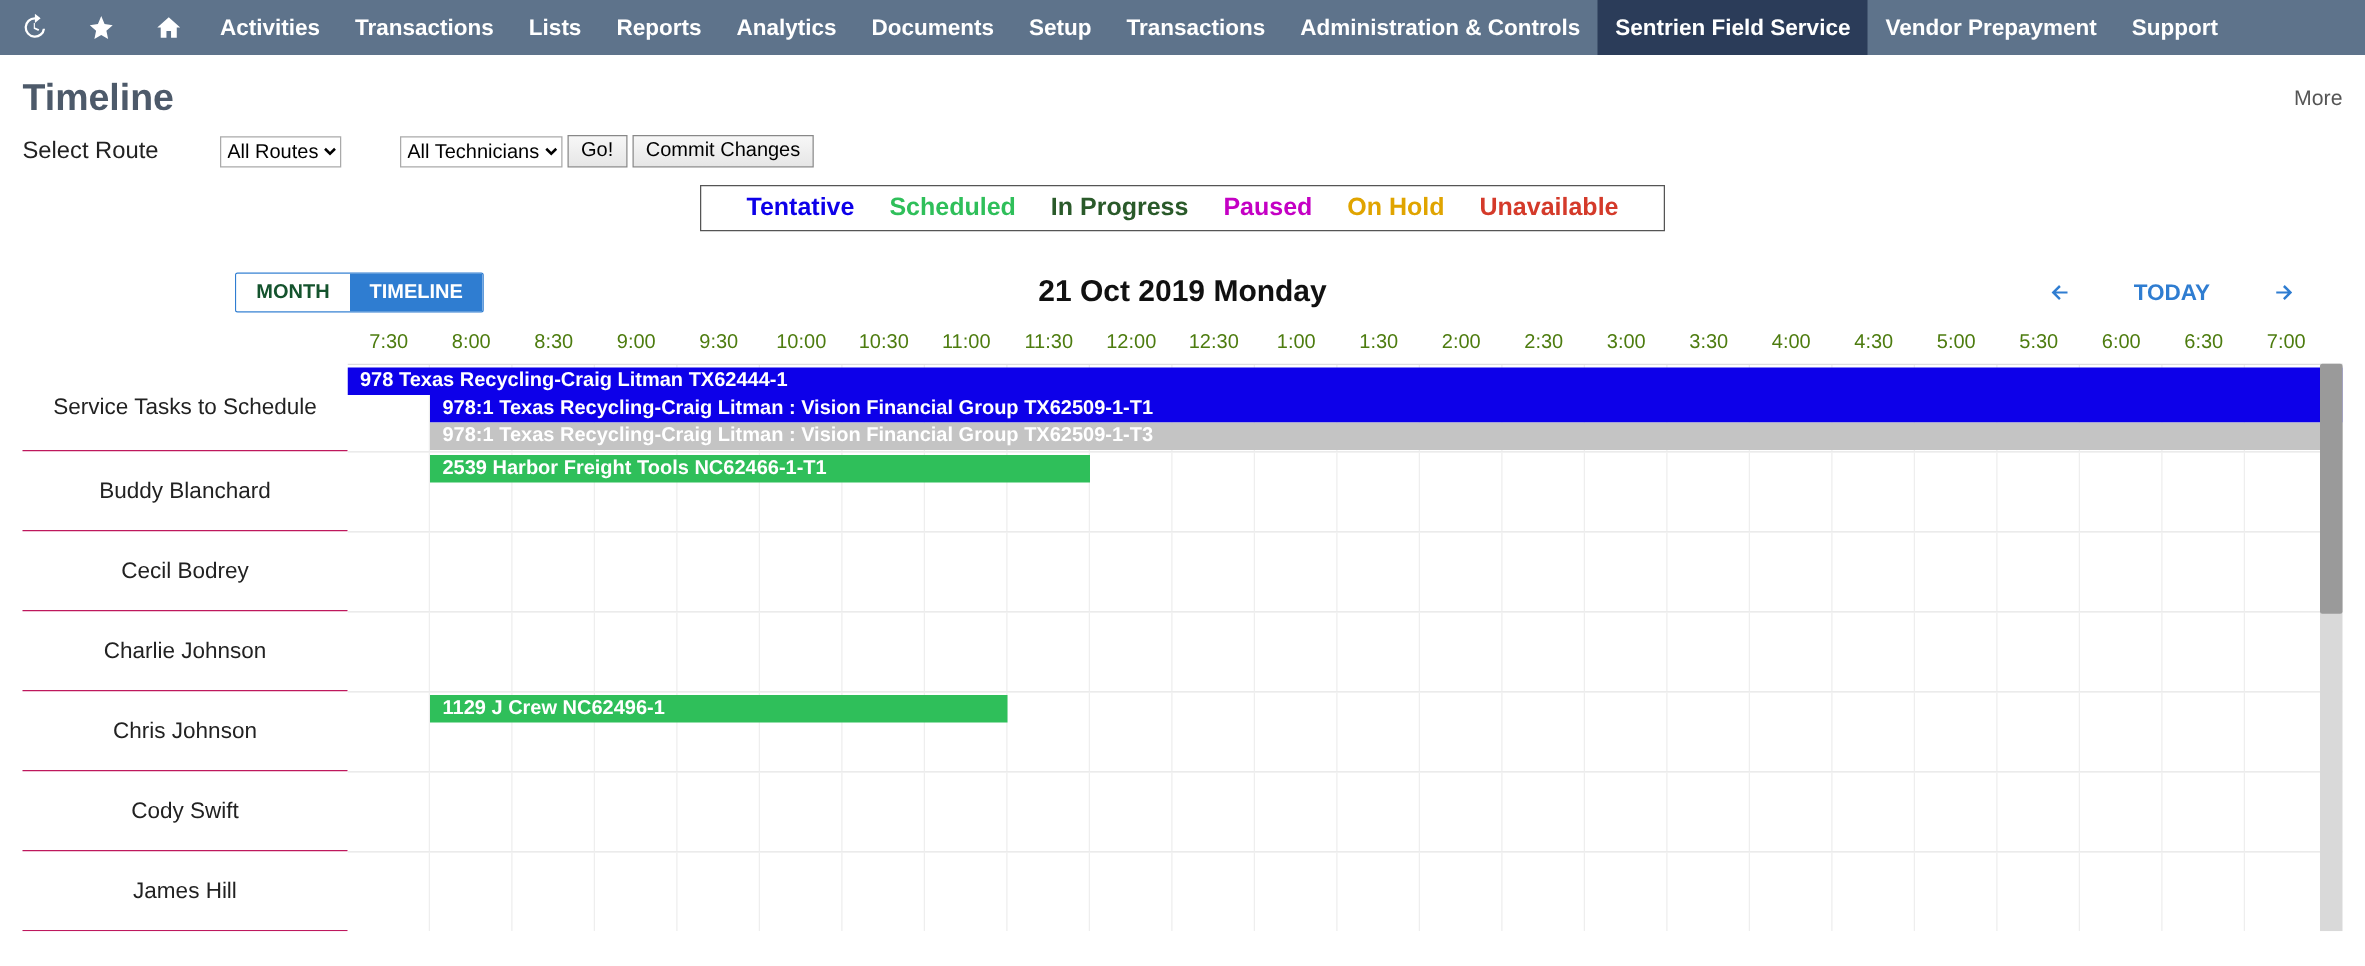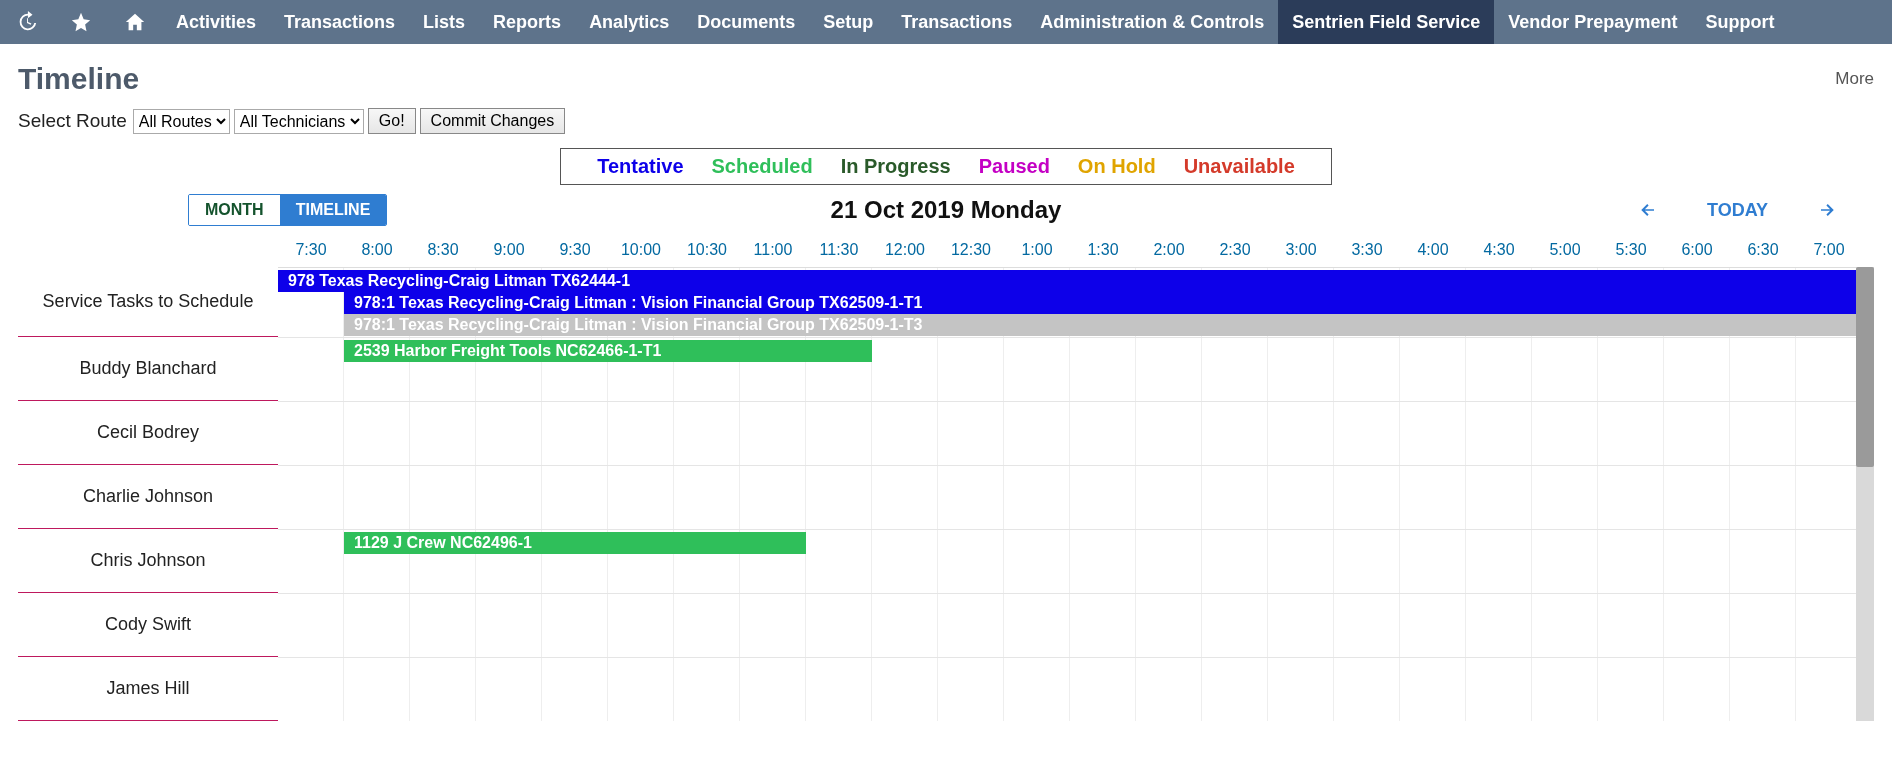--- a/index.html
+++ b/index.html
@@ -59,34 +59,35 @@
       padding: 6px 6px 14px 18px;
       font-size: 19px;
       color: #222;
     }
     .filter-row label { margin-right: 2px; }
     .filter-row select {
       font-size: 16px;
       padding: 2px 1px;
       border: 1px solid #aaa;
       background: #fff;
+      margin-left: 43px;
     }
     .filter-row button {
       font-size: 16px;
       padding: 3px 10px;
       border: 1px solid #888;
       background: linear-gradient(#f7f7f7,#e6e6e6);
       cursor: pointer;
     }
 
     
     .legend-wrap {
       display: flex;
       justify-content: center;
-      margin-bottom: 8px;
+      margin-bottom: 32px;
       text-align: right;
     }
     .legend {
       border: 1px solid #555;
       padding: 6px 36px;
       display: flex;
       gap: 28px;
       font-size: 20px;
       font-weight: bold;
     }
@@ -167,21 +168,21 @@
     }
     .time-header {
       display: flex;
       height: 34px;
       align-items: center;
     }
     .time-header .th {
       width: 66px;
       text-align: center;
       font-size: 16px;
-      color: #0369a1;
+      color: #4d7c0f;
       flex: 0 0 66px;
     }
     .grid-body {
       position: relative;
       border-top: 1px solid #ddd;
     }
     .grid-row {
       height: 64px;
       border-bottom: 1px solid #e5e5e5;
       display: flex;

